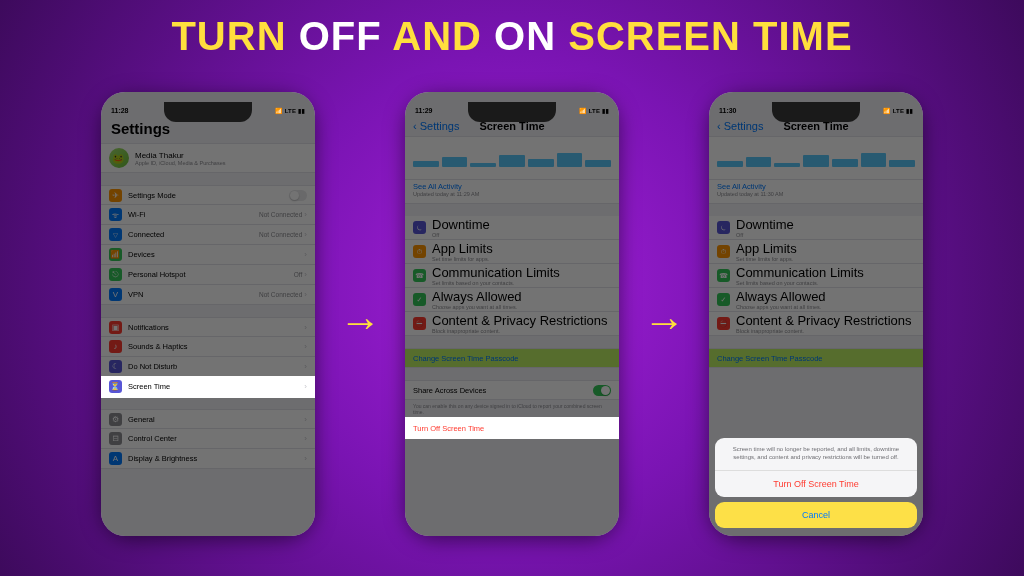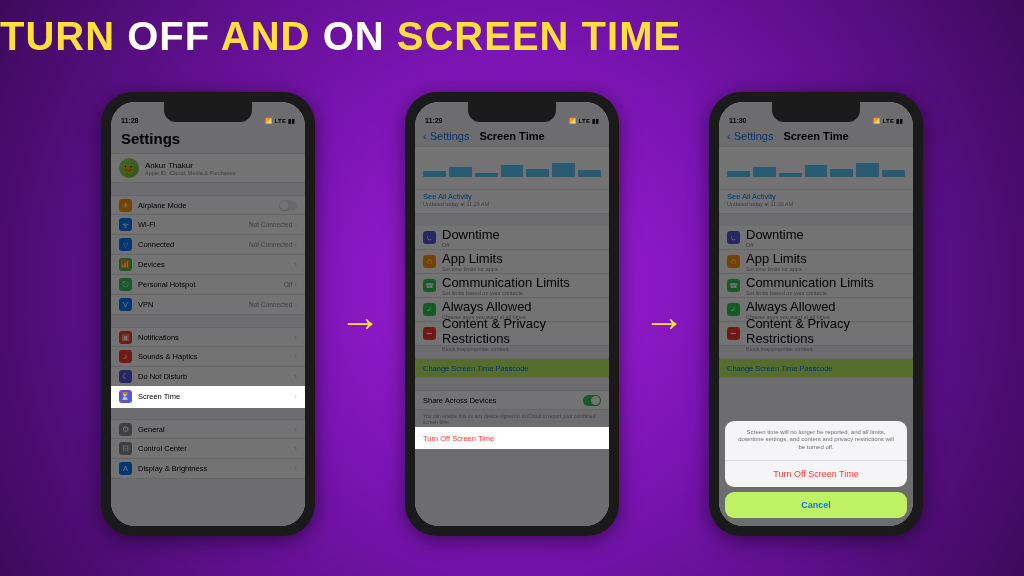--- a/index.html
+++ b/index.html
@@ -5,20 +5,21 @@
   * { box-sizing: border-box; margin: 0; padding: 0; }
   body {
     width: 1024px;
     height: 576px;
     background: radial-gradient(circle at 50% 50%, #a21fd9 0%, #7a14b3 40%, #3d0a5c 100%);
     font-family: -apple-system, "Helvetica Neue", Arial, sans-serif;
     overflow: hidden;
     position: relative;
   }
   .title {
+    text-align: center;
     font-size: 40px;
     font-weight: 900;
     letter-spacing: 1px;
     padding-top: 14px;
     color: #ffdf3d;
   }
   .title .w { color: #fff; }
   .stage {
     position: absolute;
     top: 92px;
@@ -36,21 +37,20 @@
     color: #ffdf3d;
     font-weight: 900;
     margin-top: -20px;
   }
   
   .phone {
     width: 214px;
     height: 444px;
     background: #1a1a1a;
     border-radius: 32px;
-    padding: 10px;
     position: relative;
     box-shadow: 0 4px 20px rgba(0,0,0,.5);
   }
   .phone::before { 
     content: "";
     position: absolute;
     top: 10px;
     left: 50%;
     transform: translateX(-50%);
     width: 88px;
@@ -102,21 +102,21 @@
   .graphbox{background:#fff;height:44px;border-top:.5px solid #e3e3e8;border-bottom:.5px solid #e3e3e8;padding:4px 8px;}
   .seeall{background:#fff;height:24px;border-bottom:.5px solid #e3e3e8;padding:2px 8px;}
   .seeall .l1{color:#007aff;font-size:7.5px;}
   .seeall .l2{color:#8e8e93;font-size:5.5px;}
   .note{font-size:5px;color:#8e8e93;padding:3px 8px;}
   
   .sheet{position:absolute;left:6px;right:6px;bottom:8px;z-index:6;}
   .sheet .card{background:rgba(248,248,250,.98);border-radius:9px;overflow:hidden;margin-bottom:5px;}
   .sheet .msg{font-size:6px;color:#6e6e73;text-align:center;padding:8px 10px;border-bottom:.5px solid #ddd;line-height:1.3;}
   .sheet .act{font-size:9px;color:#ff3b30;text-align:center;padding:8px 0;}
-  .sheet .cancel{background:#bef264;border-radius:9px;font-size:9px;color:#007aff;text-align:center;padding:8px 0;font-weight:700;}
+  .sheet .cancel{background:#fde047;border-radius:9px;font-size:9px;color:#007aff;text-align:center;padding:8px 0;font-weight:400;}
   .bars{display:flex;gap:3px;height:20px;align-items:flex-end;margin-top:6px;}
   .bars div{flex:1;background:#5ac8fa;border-radius:1px;}
   
   .c-or{background:#ff9500;} .c-bl{background:#007aff;} .c-gn{background:#34c759;}
   .c-pu{background:#5856d6;} .c-rd{background:#ff3b30;} .c-gy{background:#8e8e93;}
 </style>
 </head>
 <body>
 
 <div class="title">
@@ -133,30 +133,30 @@
     <div class="screen">
       <div class="statusbar">
         <span>11:28</span>
         <span class="sb-right">📶 LTE ▮▮</span>
       </div>
       <div class="bigtitle">Settings</div>
 
       <div class="profile">
         <div class="avatar">🐸</div>
         <div>
-          <div class="pname">Ankur Thakur</div>
+          <div class="pname">Media Thakur</div>
           <div class="psub">Apple ID, iCloud, Media &amp; Purchases</div>
         </div>
       </div>
 
       <div class="gap"></div>
       <div id="p1-rows-a">
           <div class="row first">
             <span class="ic c-or">✈</span>
-            <span class="lbl">Airplane Mode</span>
+            <span class="lbl">Settings Mode</span>
             <span class="toggle"></span>
           </div>
           <div class="row">
             <span class="ic c-bl">ᯤ</span>
             <span class="lbl">Wi-Fi</span>
             <span class="val">Not Connected</span>
             <span class="chev">›</span>
           </div>
           <div class="row">
             <span class="ic c-bl">⌔</span>

